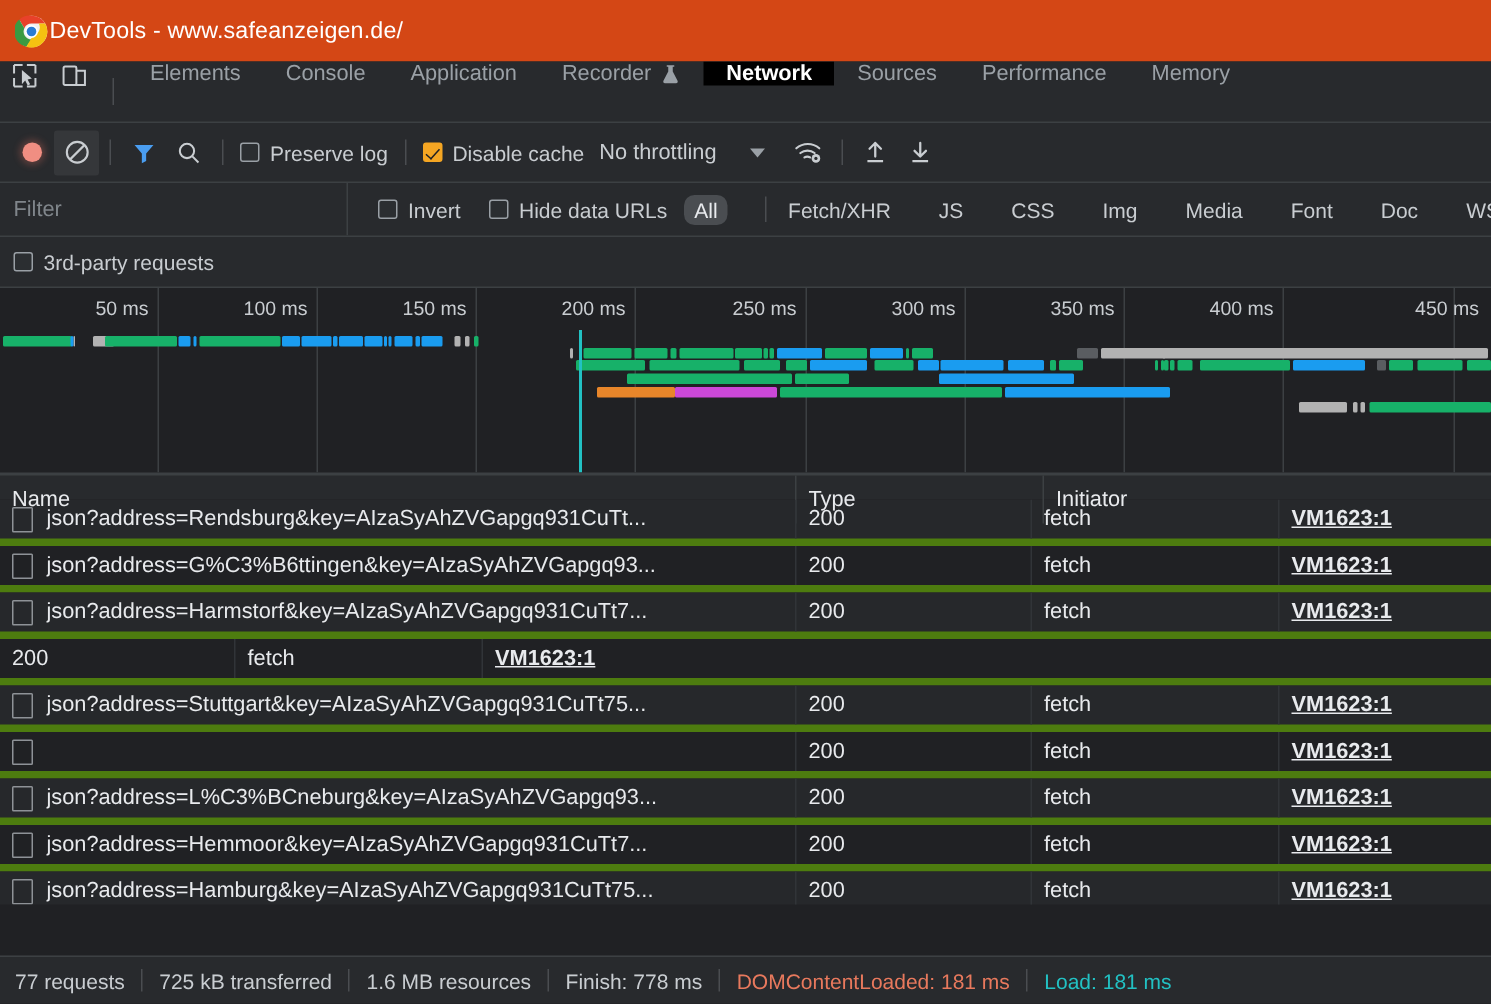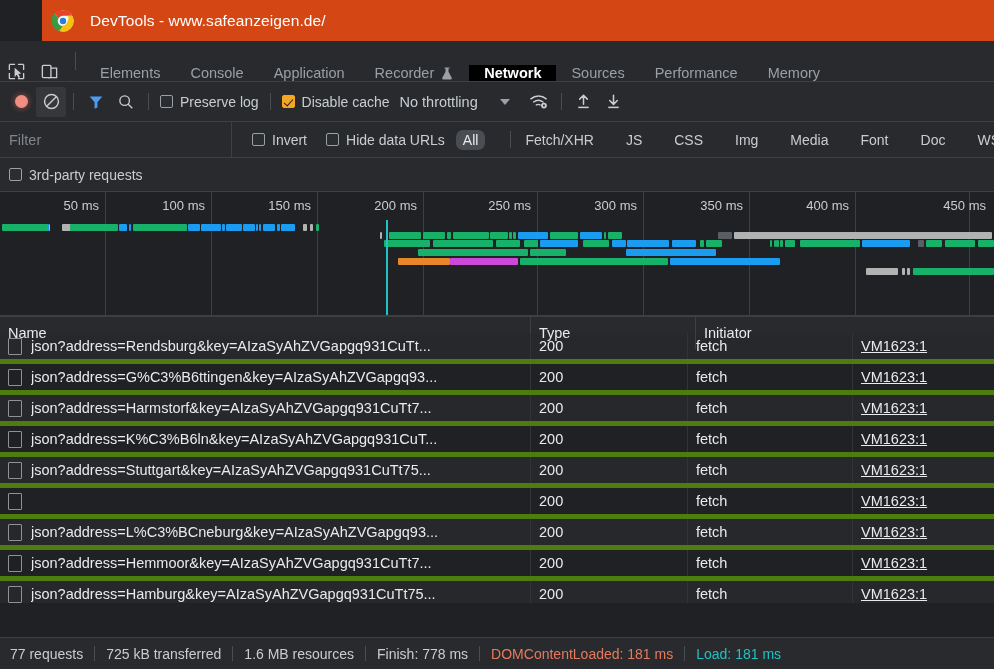--- a/index.html
+++ b/index.html
@@ -10,36 +10,35 @@
     font-family: "Liberation Sans", sans-serif;
     -webkit-font-smoothing: antialiased;
   }
 
   
   .titlebar {
     height: 41px;
     background: #d44715;
     display: flex; align-items: center;
     padding-left: 10px;
-    gap: 16px;
-    margin-left: 42px;
+    gap: 1px;
   }
   .chrome-logo { width: 22px; height: 22px; flex: 0 0 auto; }
   .titlebar-text {
     color: #ffffff;
     font-size: 15.5px;
     letter-spacing: .1px;
     white-space: nowrap;
   }
 
   
   .tabbar {
     height: 41px;
     background: #282a2d;
-    display: flex; align-items: flex-end;
+    display: flex; align-items: flex-start;
     border-bottom: 1px solid #3c4043;
     overflow: hidden;
   }
   .tb-iconbtn {
     width: 33px; display: flex; align-items: center; justify-content: center;
     flex: 0 0 auto;
   }
   .tb-iconbtn svg { display: block; }
   .tb-sep {
     width: 1px; height: 18px; background: #4a4d51;
@@ -207,21 +206,21 @@
   .row.odd { background: #26282b; }
   .row.even { background: #202124; }
   .cell {
     height: 100%; display: flex; align-items: center;
     padding-left: 8px;
     font-size: 14.5px; color: #e8eaed;
     border-right: 1px solid #313438;
     white-space: nowrap; overflow: hidden;
     flex: 0 0 auto;
   }
-  .cell.last { border-right: none; }
+  .cell.last { border-right: none; font-weight: bold; }
   .file-ico {
     width: 14px; height: 17px; flex: 0 0 auto;
     border: 1.5px solid #8e9297; border-radius: 1px;
     margin-right: 9px;
   }
   .name-text { overflow: hidden; text-overflow: ellipsis; }
   .init-link {
     color: #e8eaed; text-decoration: underline;
   }
 
@@ -541,24 +540,20 @@
       <span class="file-ico"></span>
       <span class="name-text">json?address=Harmstorf&amp;key=AIzaSyAhZVGapgq931CuTt7...</span>
     </div>
     <div class="cell col-status">200</div>
     <div class="cell col-type">fetch</div>
     <div class="cell col-init last">
       <span class="init-link">VM1623:1</span>
     </div>
   </div>
   <div class="row even">
-    <div class="cell col-name">
-      <span class="file-ico"></span>
-      <span class="name-text">json?address=K%C3%B6ln&amp;key=AIzaSyAhZVGapgq931CuT...</span>
-    </div>
     <div class="cell col-status">200</div>
     <div class="cell col-type">fetch</div>
     <div class="cell col-init last">
       <span class="init-link">VM1623:1</span>
     </div>
   </div>
   <div class="row odd">
     <div class="cell col-name">
       <span class="file-ico"></span>
       <span class="name-text">json?address=Stuttgart&amp;key=AIzaSyAhZVGapgq931CuTt75...</span>

